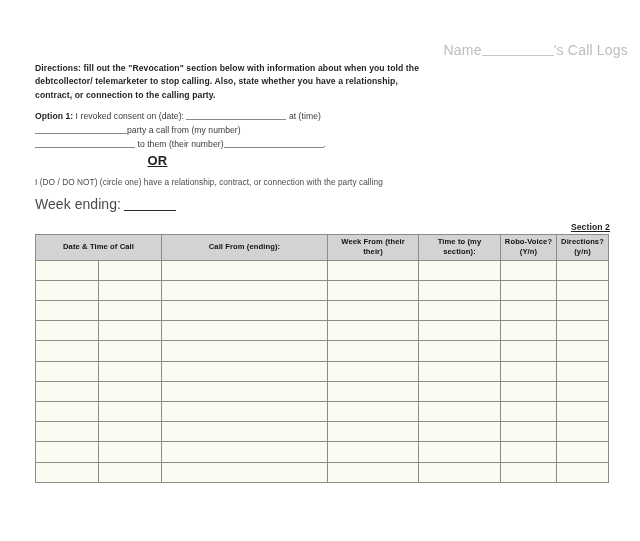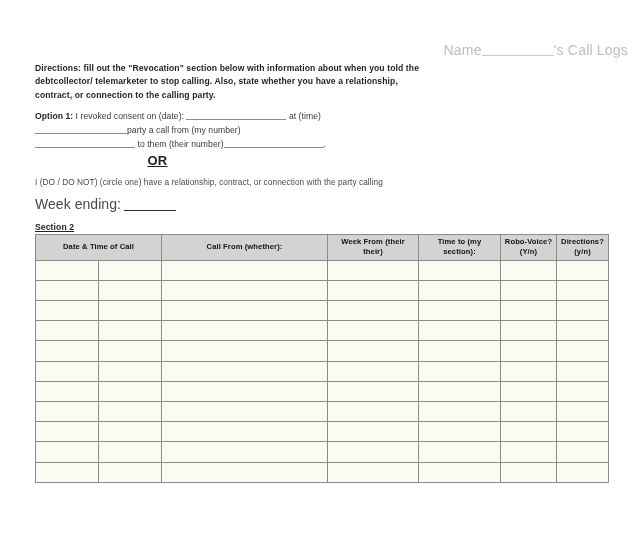--- a/index.html
+++ b/index.html
@@ -118,20 +118,21 @@
     vertical-align: -2px;
     margin-left: 3px;
   }
 
   .section2-title {
     font-size: 8.6px;
     font-weight: bold;
     text-decoration: underline;
     margin: 10px 0 2px 0;
     letter-spacing: .1px;
+    text-align: right;
   }
 
   
   table.calllog {
     border-collapse: collapse;
     table-layout: fixed;
     width: 573px;
     border: 1.5px solid #7d7d7d;
   }
   table.calllog th,
@@ -192,21 +193,21 @@
         <col style="width:63px">
         <col style="width:166px">
         <col style="width:91px">
         <col style="width:82px">
         <col style="width:56px">
         <col style="width:52px">
       </colgroup>
       <thead>
         <tr>
           <th colspan="2">Date &amp; Time of Call</th>
-          <th>Call From (whether):</th>
+          <th>Call From (ending):</th>
           <th>
             <span>Week From  (their</span><br>
             <span>their)</span>
           </th>
           <th>
             <span>Time to (my</span><br>
             <span>section):</span>
           </th>
           <th>
             <span>Robo-Voice?</span><br>

